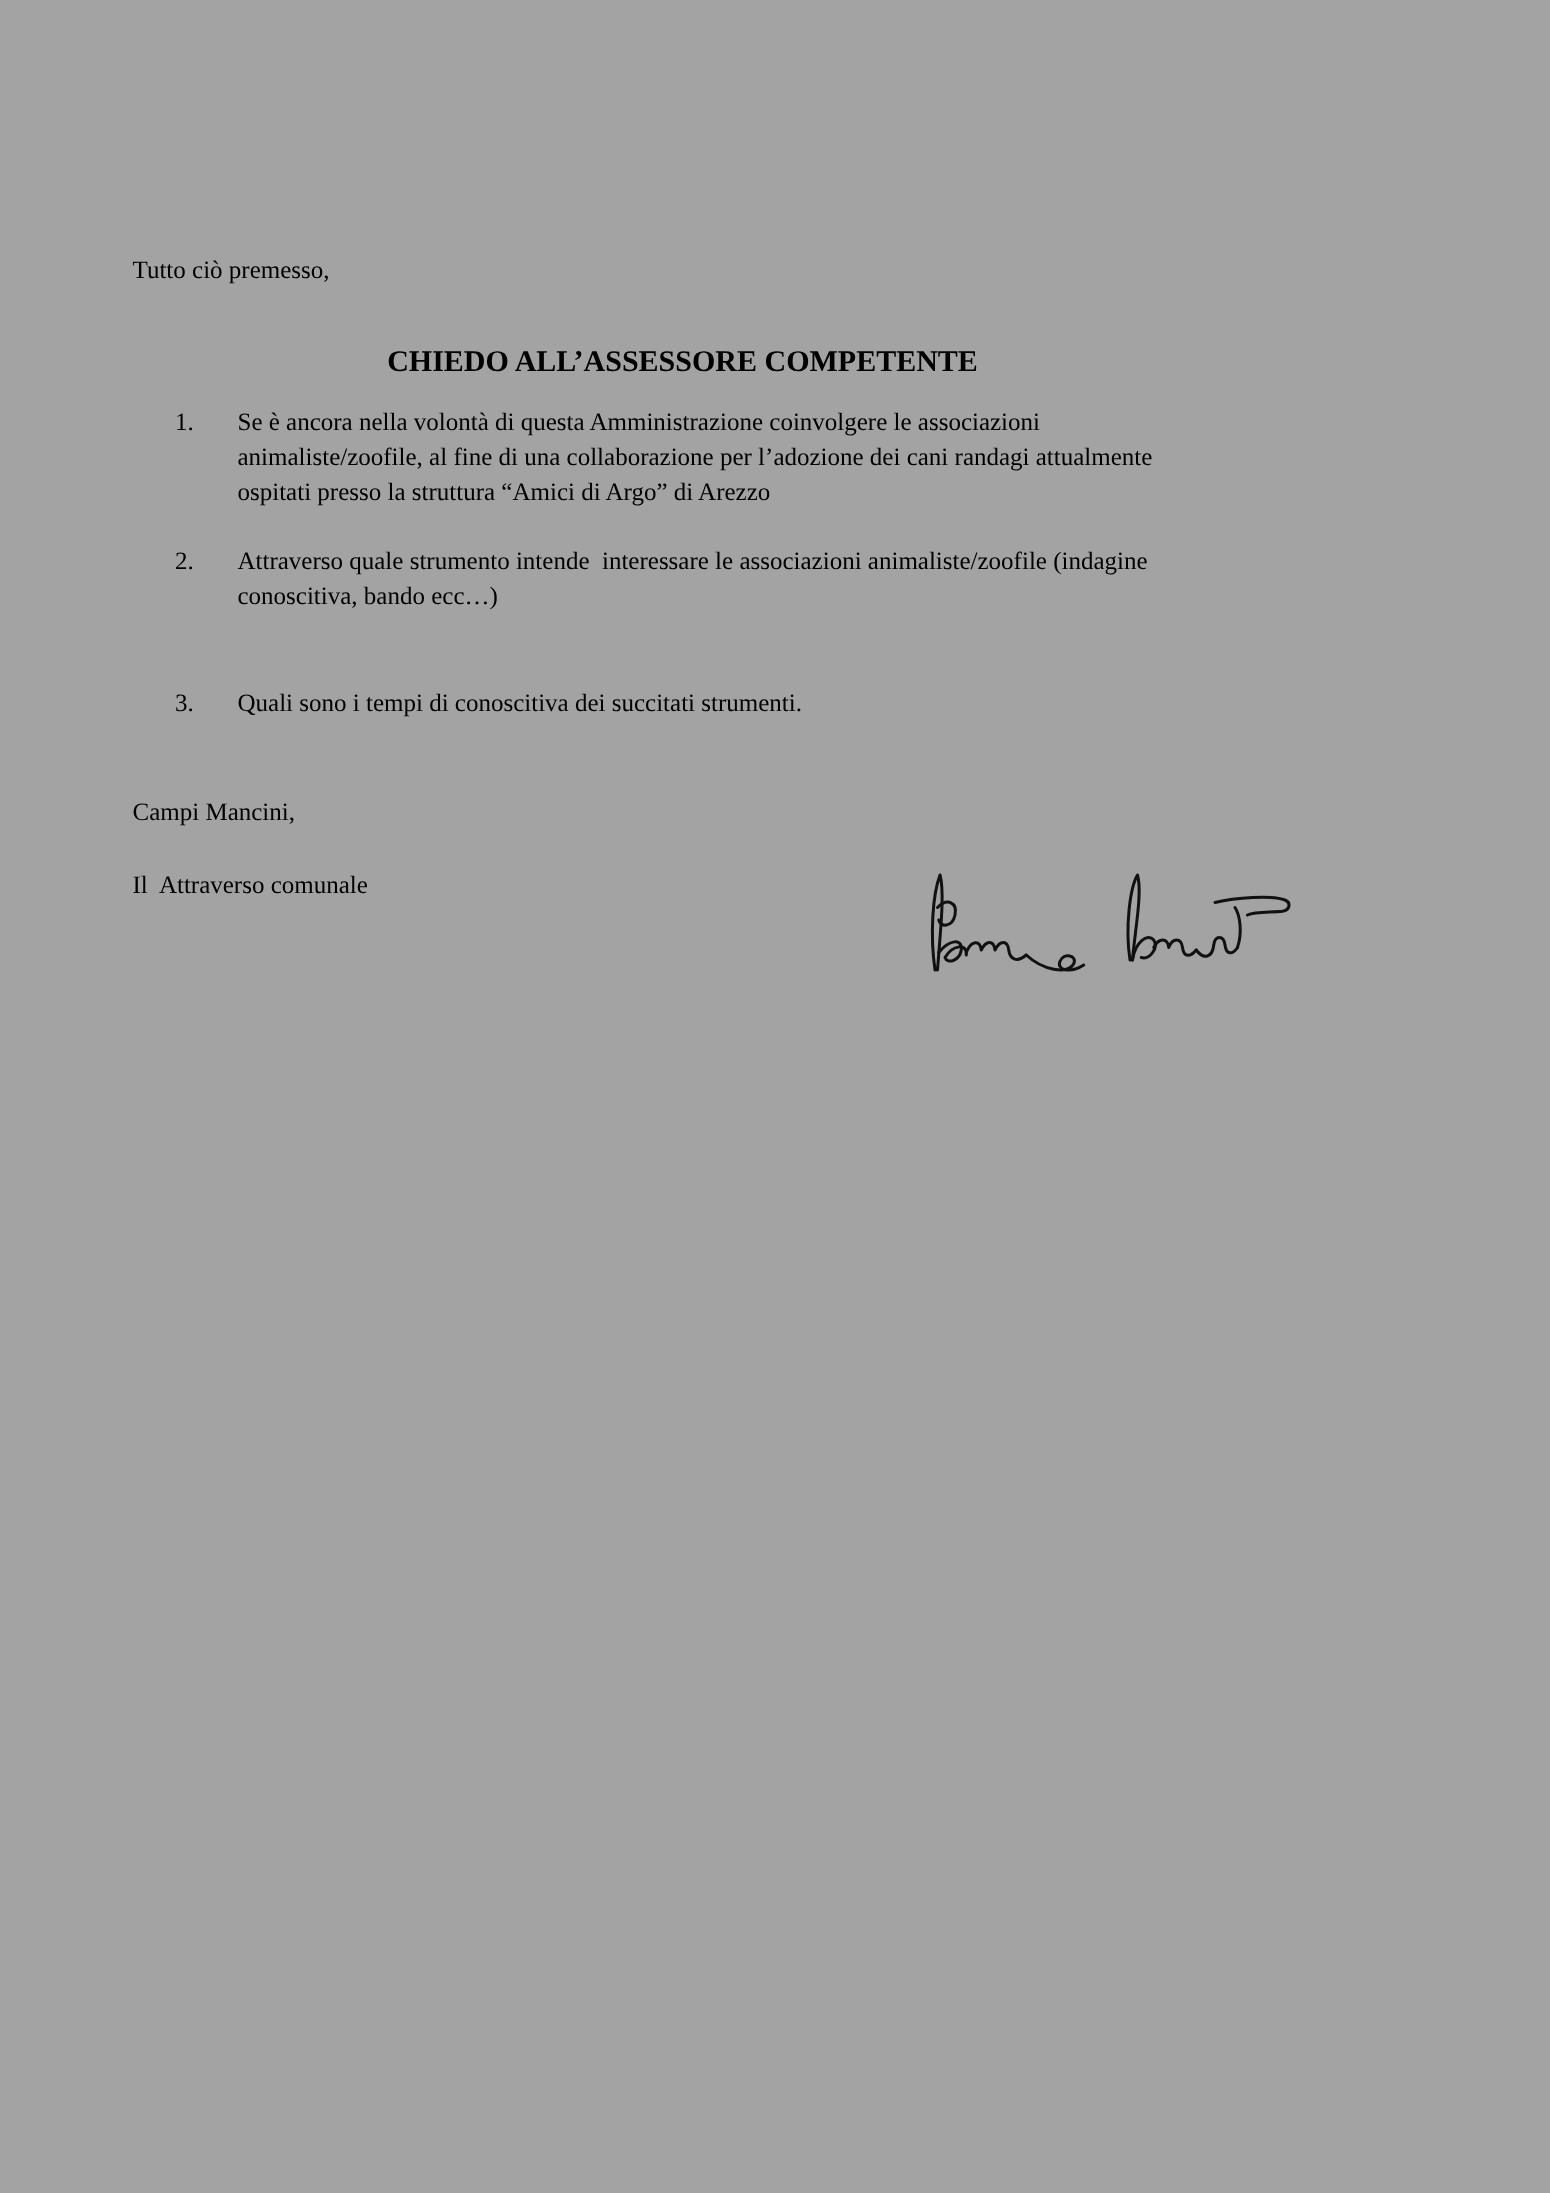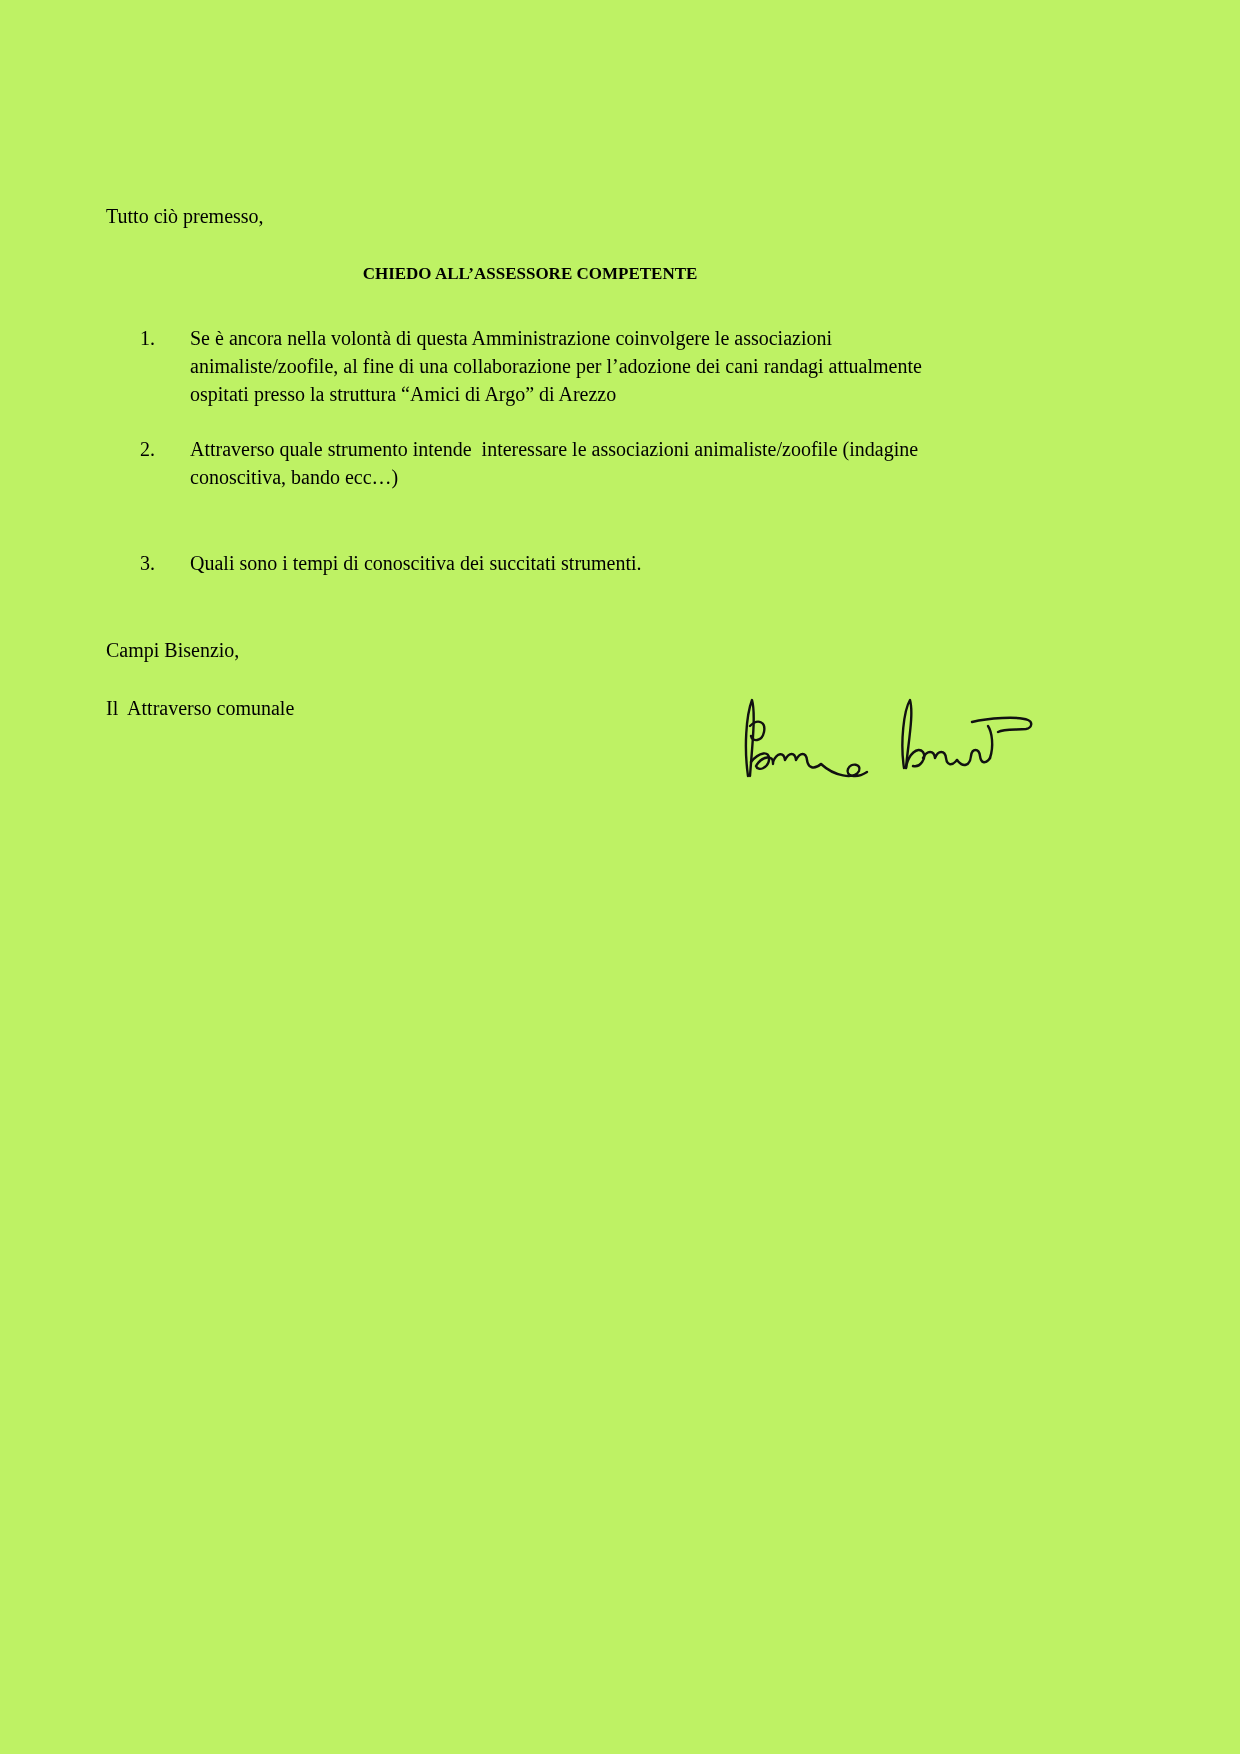--- a/index.html
+++ b/index.html
@@ -4,36 +4,36 @@
 <style>
   html, body {
     margin: 0;
     padding: 0;
     background: #ffffff;
   }
   .page {
     position: relative;
     width: 1240px;
     height: 1754px;
-    background: #bef264;
+    background: #a3a3a3;
     color: #000000;
     font-family: "Liberation Serif", "DejaVu Serif", serif;
     font-size: 20px;
     line-height: 28px;
     overflow: hidden;
   }
   .abs { position: absolute; }
 
   .intro-line   { left: 106px; top: 202px; white-space: pre-wrap; }
   .doc-heading  {
     left: 105px; top: 260px; width: 850px;
-    margin: 0; padding: 0;
+    margin: 16px; padding: 0;
     text-align: center;
     font-weight: bold;
-    font-size: 17px;
+    font-size: 24px;
     line-height: 28px;
   }
 
   .question {
     left: 140px;
     display: flex;
     align-items: flex-start;
   }
   .q1 { top: 324px; }
   .q2 { top: 435px; }
@@ -80,21 +80,21 @@
     <span class="q-num">2.</span>
     <span class="q-text">Attraverso quale strumento intende  interessare le associazioni animaliste/zoofile (indagine
 conoscitiva, bando ecc…)</span>
   </div>
 
   <div class="abs question q3">
     <span class="q-num">3.</span>
     <span class="q-text">Quali sono i tempi di conoscitiva dei succitati strumenti.</span>
   </div>
 
-  <div class="abs place-line">Campi Bisenzio,</div>
+  <div class="abs place-line">Campi Mancini,</div>
 
   <div class="abs role-line">Il  Attraverso comunale</div>
 
   <svg class="abs signature-scribble" width="300" height="88" viewBox="0 0 300 88" aria-hidden="true">
     <path d="M12,80 C8,52 10,20 16,4 C20,18 16,52 14,80"></path>
     <path d="M14,30 C22,22 30,26 28,36 C26,46 16,46 15,40"></path>
     <path d="M15,66 C23,56 34,54 33,64 C32,72 22,76 20,70 C26,60 38,58 37,68"></path>
     <path d="M37,66 C41,56 48,56 49,64 C53,56 59,56 60,64 C64,56 70,56 71,64 C72,72 78,74 85,68"></path>
     <path d="M85,68 C98,80 118,84 123,75 C126,68 115,66 112,73 C109,80 120,83 131,76"></path>
     <path d="M168,72 C164,46 168,14 174,4 C178,18 172,48 170,72"></path>

